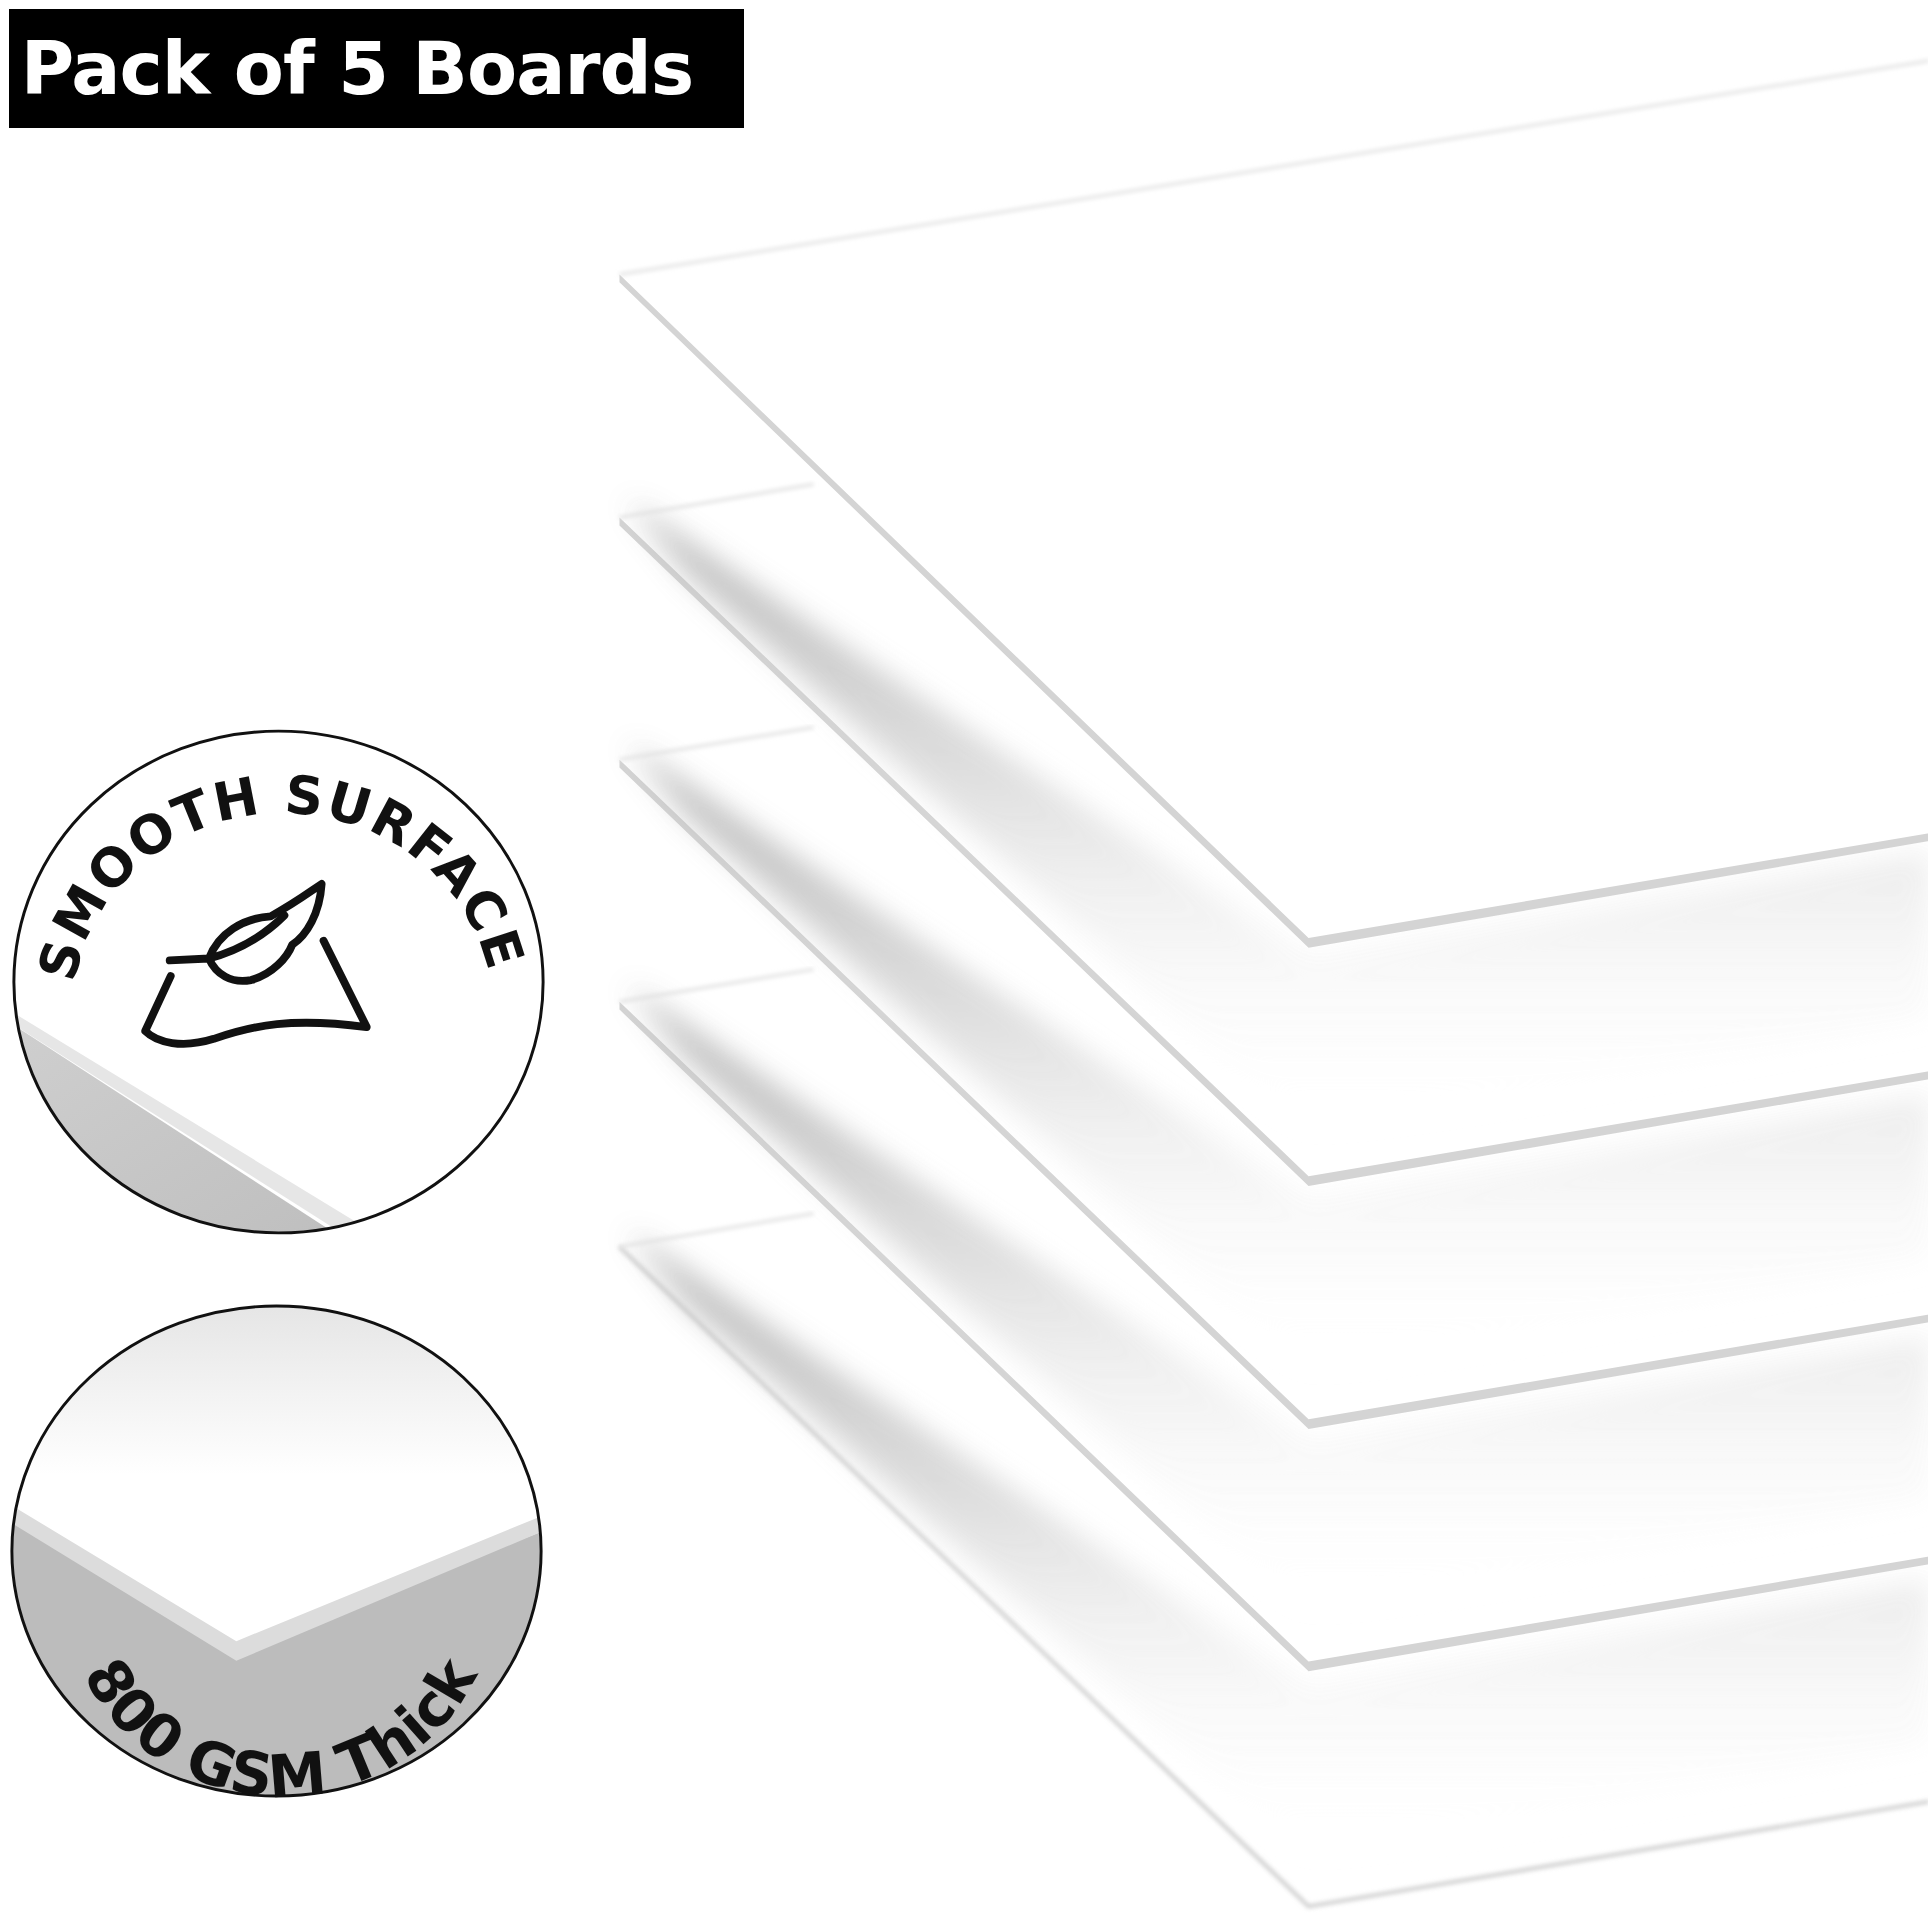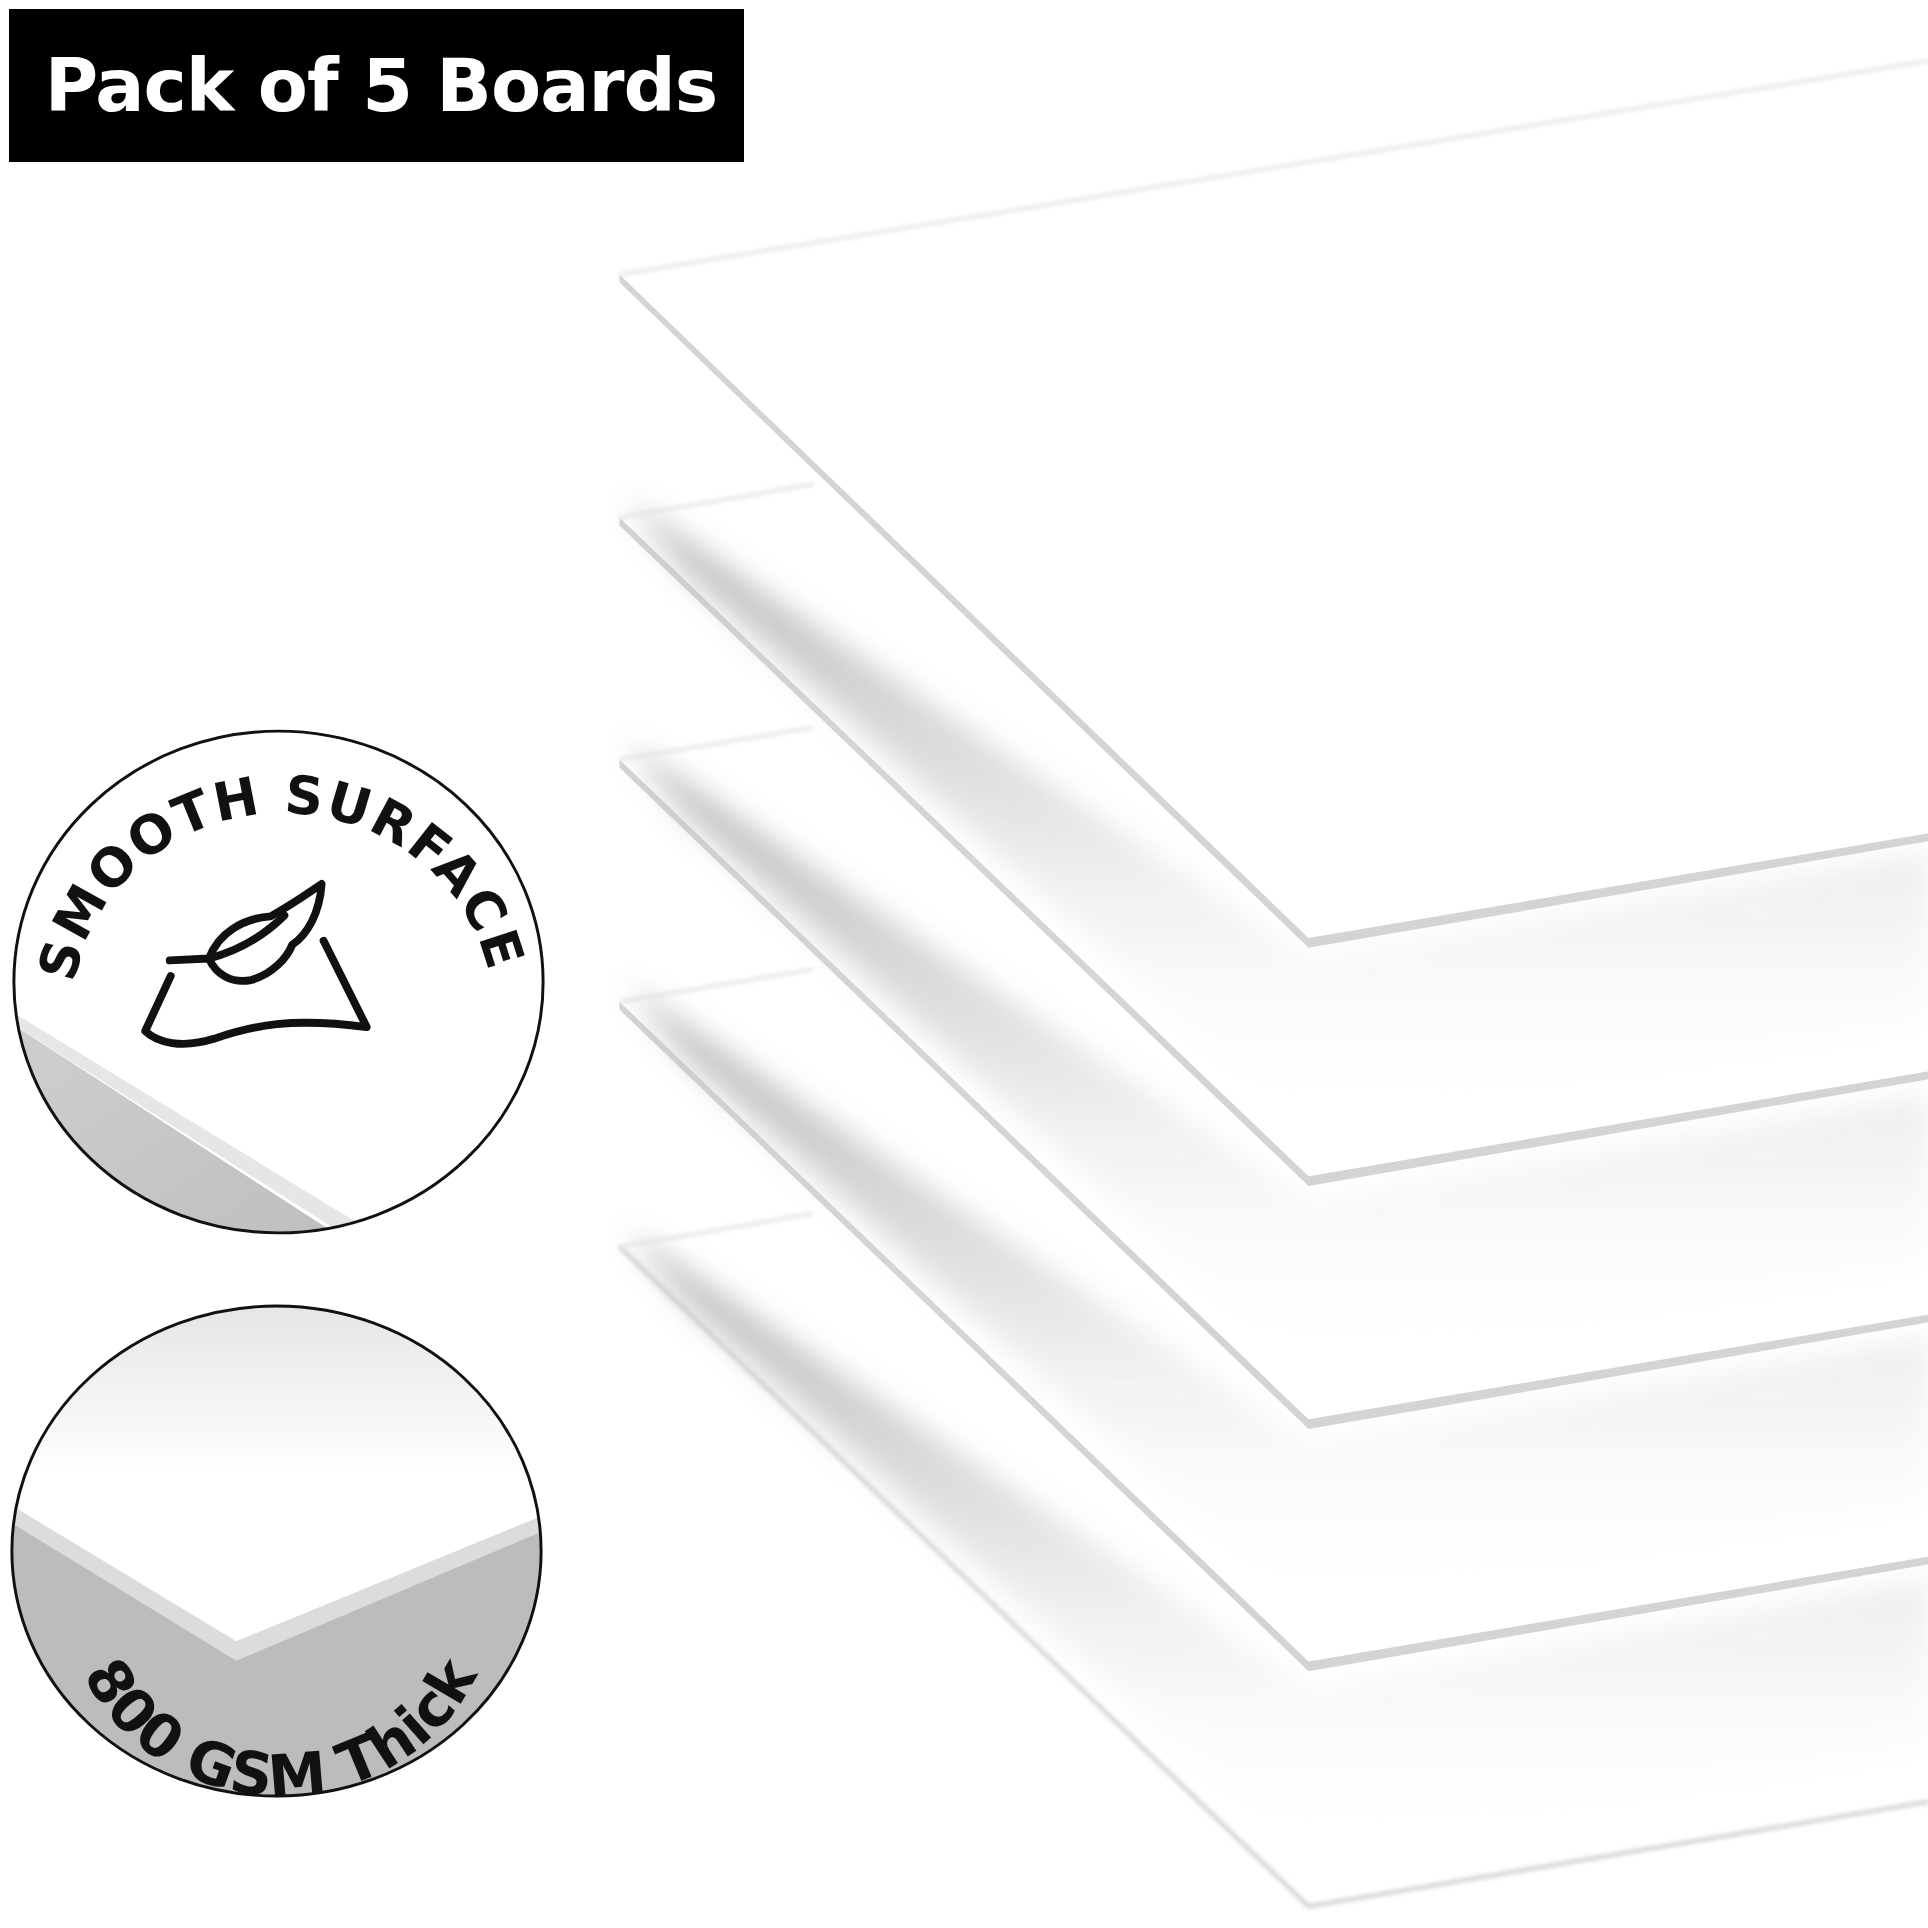--- a/index.html
+++ b/index.html
@@ -1,21 +1,21 @@
 <!DOCTYPE html>
 <html><head>
   <meta charset="utf-8">
   <style>
     html, body { margin: 0; padding: 0; background: #ffffff; }
     body { width: 1929px; height: 1929px; position: relative; overflow: hidden; font-family: "DejaVu Sans", "Liberation Sans", sans-serif; }
     .stage { position: absolute; left: 0; top: 0; width: 1929px; height: 1929px; }
     .title-banner {
-      position: absolute; left: 8.8px; top: 8.8px; width: 735px; height: 153px;
+      position: absolute; left: 8.8px; top: 8.8px; width: 735px; height: 119px;
       background: #000000; color: #ffffff; box-sizing: border-box;
-      display: flex; align-items: center; padding-left: 36px;
+      display: flex; align-items: center; padding-left: 12px;
       font-family: "DejaVu Sans", sans-serif; font-weight: bold; font-size: 73px; letter-spacing: -1px;
     }
     .badge { position: absolute; }
     .badge-text { font-family: "DejaVu Sans", sans-serif; font-weight: bold; fill: #111111; }
   </style>
 </head>
 <body>
 
 <div class="stage">
 

